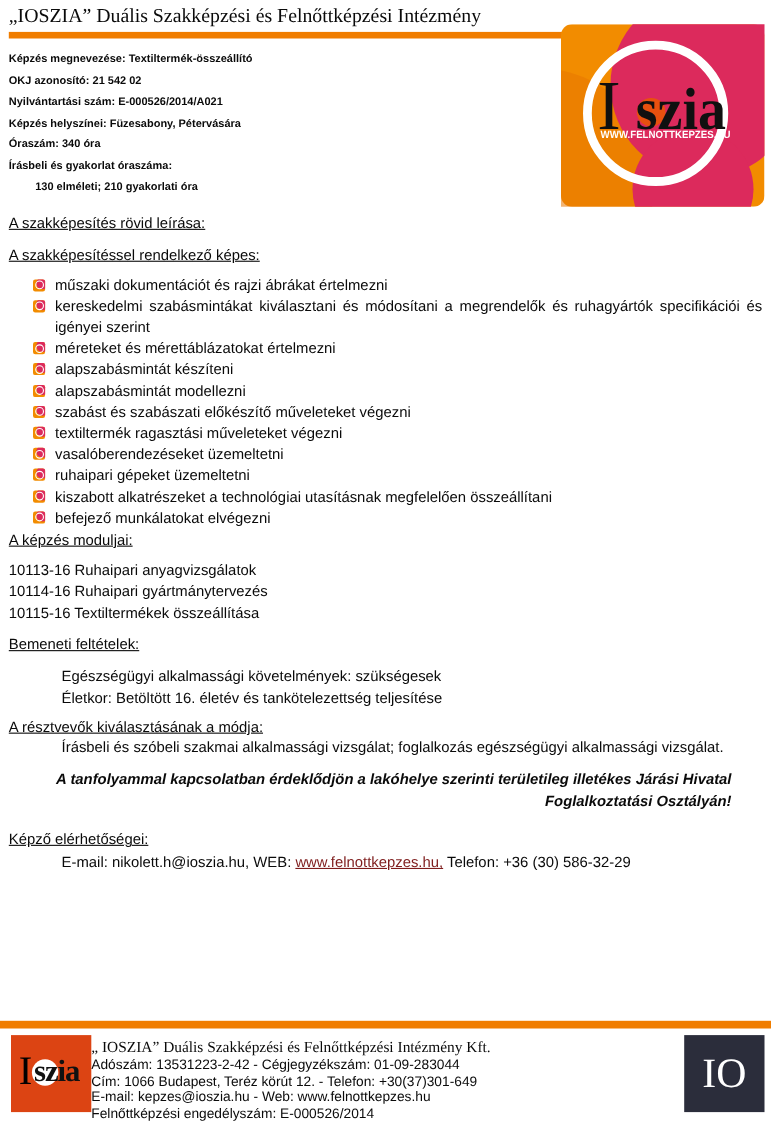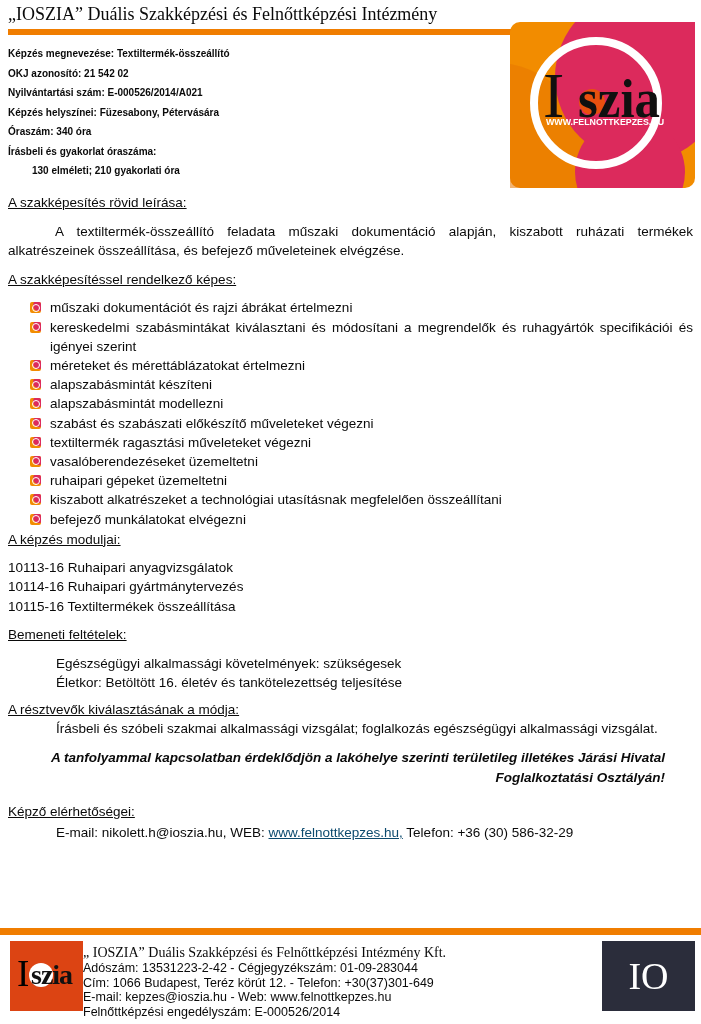--- a/index.html
+++ b/index.html
@@ -53,36 +53,36 @@
 
   .modules { margin-top:9px; line-height:19.4px; }
   .entry-items { margin-top:10px; padding-left:48px; line-height:19.4px; }
 
   .notice {
     margin:10px 28px 0 28px; font-weight:bold; font-style:italic;
     text-align:right; line-height:19.5px; font-size:13.5px;
   }
 
   .contact-line { margin-top:2px; padding-left:48px; line-height:19.4px; }
-  .contact-link { text-decoration:underline; color:#0c4a6e; }
+  .contact-link { text-decoration:underline; color:#7f1d1d; }
 
   
   .footer-bar { position:absolute; top:928px; left:0; width:701px; height:7px; background:#F07D00; }
   .footer { position:absolute; top:941px; left:0; width:701px; display:flex; align-items:flex-start; }
   .footer-logo-left {
     margin-left:10px; width:73px; height:70px; background:#DC4413; position:relative; flex:none;
   }
   .fl-i { position:absolute; left:7px; top:13px; font-family:"Liberation Serif",serif; font-size:37px; line-height:40px; color:#000; }
   .fl-disc { position:absolute; left:19px; top:22px; width:24px; height:24px; border-radius:50%; background:#fff; }
   .fl-szia { position:absolute; left:21px; top:17px; font-family:"Liberation Serif",serif; font-weight:bold; font-size:28px; line-height:34px; color:#111; letter-spacing:-1px; }
   .footer-center { flex:1; padding-top:4px; }
   .footer-company { font-family:"Liberation Serif",serif; font-size:14px; line-height:16px; }
   .footer-line { font-size:12.5px; line-height:14.5px; }
   .footer-logo-right {
-    margin-right:6px; width:93px; height:70px; background:#2B2D3B; flex:none;
+    margin-right:6px; width:73px; height:70px; background:#2B2D3B; flex:none;
     display:flex; align-items:center; justify-content:center;
     font-family:"Liberation Serif",serif; font-size:38px; color:#ffffff;
   }
 </style>
 </head>
 <body>
 
 <div class="content">
 
   <h1 class="page-title">„IOSZIA” Duális Szakképzési és Felnőttképzési Intézmény</h1>
@@ -106,21 +106,20 @@
     <div>Képzés megnevezése: Textiltermék-összeállító</div>
     <div>OKJ azonosító: 21 542 02</div>
     <div>Nyilvántartási szám: E-000526/2014/A021</div>
     <div>Képzés helyszínei: Füzesabony, Pétervására</div>
     <div>Óraszám: 340 óra</div>
     <div>Írásbeli és gyakorlat óraszáma:</div>
     <div class="indent">130 elméleti; 210 gyakorlati óra</div>
   </div>
 
   <h2 class="sec h-desc">A szakképesítés rövid leírása:</h2>
-  <p class="para">A textiltermék-összeállító feladata műszaki dokumentáció alapján, kiszabott ruházati termékek alkatrészeinek összeállítása, és befejező műveleteinek elvégzése.</p>
 
   <h2 class="sec h-comp">A szakképesítéssel rendelkező képes:</h2>
   <ul class="comp-list">
     <li><span class="bullet-icon"></span><span>műszaki dokumentációt és rajzi ábrákat értelmezni</span></li>
     <li><span class="bullet-icon"></span><span>kereskedelmi szabásmintákat kiválasztani és módosítani a megrendelők és ruhagyártók specifikációi és igényei szerint</span></li>
     <li><span class="bullet-icon"></span><span>méreteket és mérettáblázatokat értelmezni</span></li>
     <li><span class="bullet-icon"></span><span>alapszabásmintát készíteni</span></li>
     <li><span class="bullet-icon"></span><span>alapszabásmintát modellezni</span></li>
     <li><span class="bullet-icon"></span><span>szabást és szabászati előkészítő műveleteket végezni</span></li>
     <li><span class="bullet-icon"></span><span>textiltermék ragasztási műveleteket végezni</span></li>

